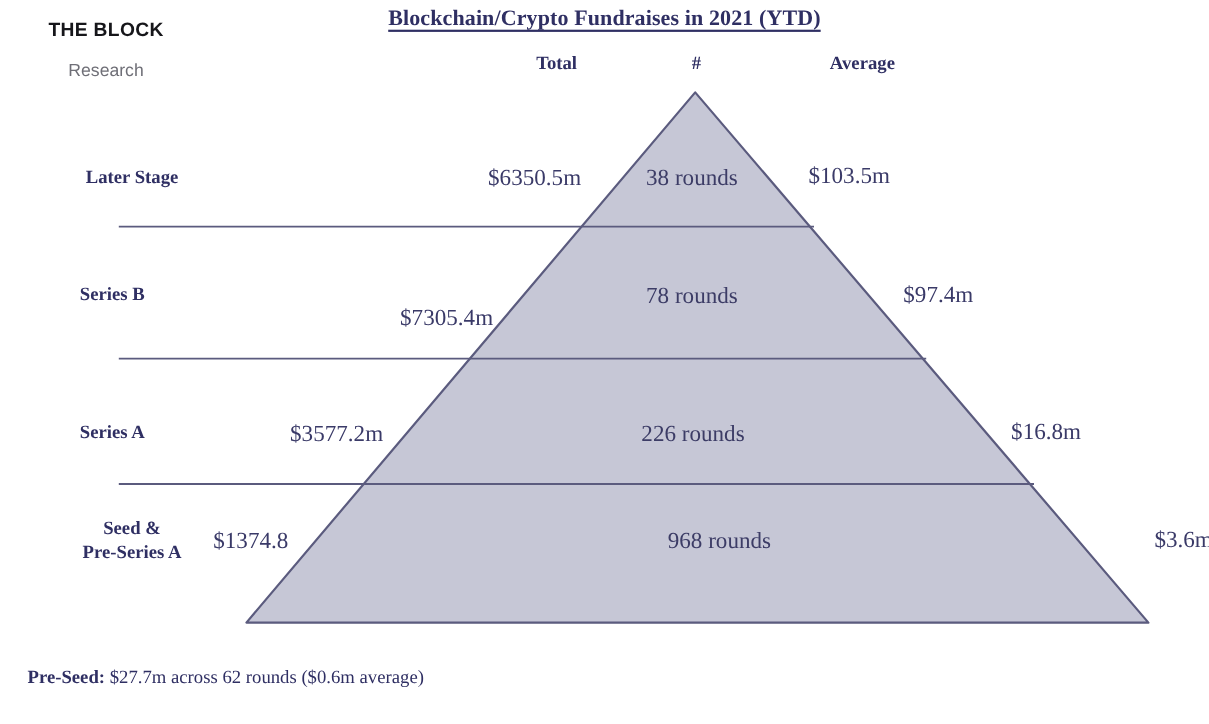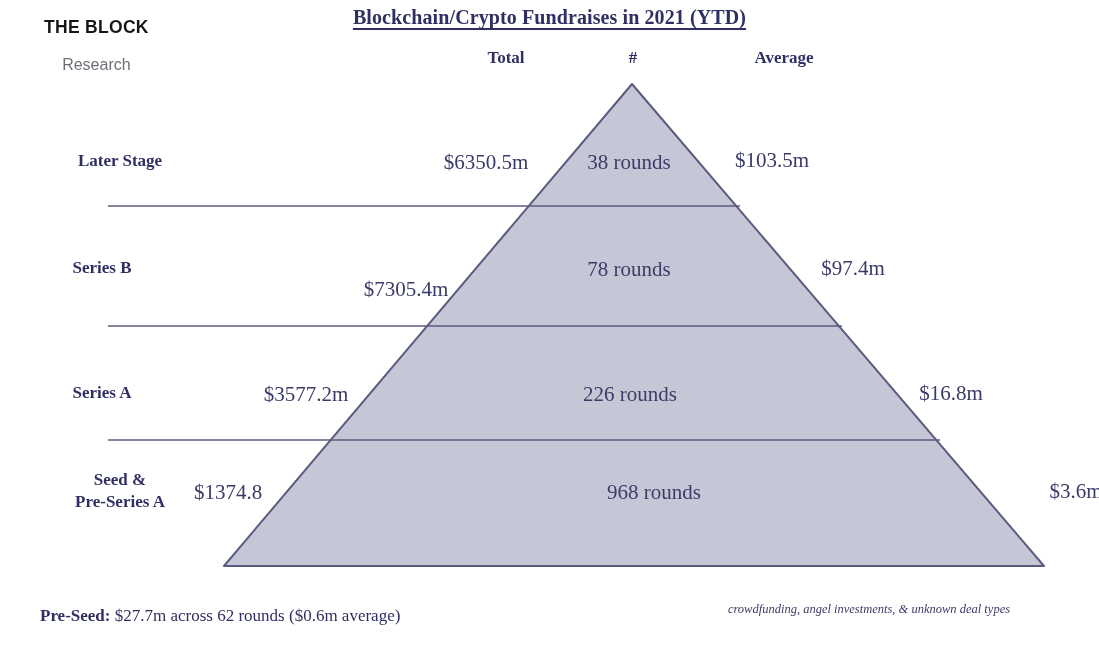--- a/index.html
+++ b/index.html
@@ -119,21 +119,21 @@
     white-space: nowrap;
     transform: translate(-50%, -50%);
   }
   .tier-count {
     color: #3c3c66;
   }
 
   
   .footer-left {
     position: absolute;
-    left: 40px;
+    left: 25px;
     top: 606px;
     font-size: 17px;
     color: #2f2f63;
     white-space: nowrap;
   }
   .footer-left b {
     font-weight: bold;
   }
   .footer-right {
     position: absolute;
@@ -205,14 +205,13 @@
   <div class="tier-total" style="left:228px; top:492px;">$1374.8</div>
   <div class="tier-count" style="left:630px; top:492px;margin-left:24px;">968 rounds</div>
   <div class="tier-avg" style="left:1076px; top:491px;">$3.6m</div>
 </div>
 
 <div class="footer-left">
   <b>Pre-Seed:</b><span> $27.7m across 62 rounds ($0.6m average)</span>
 </div>
 
 <div class="footer-right">
-  <div>crowdfunding, angel investments, &amp; unknown deal types</div>
 </div>
 
 </body></html>

